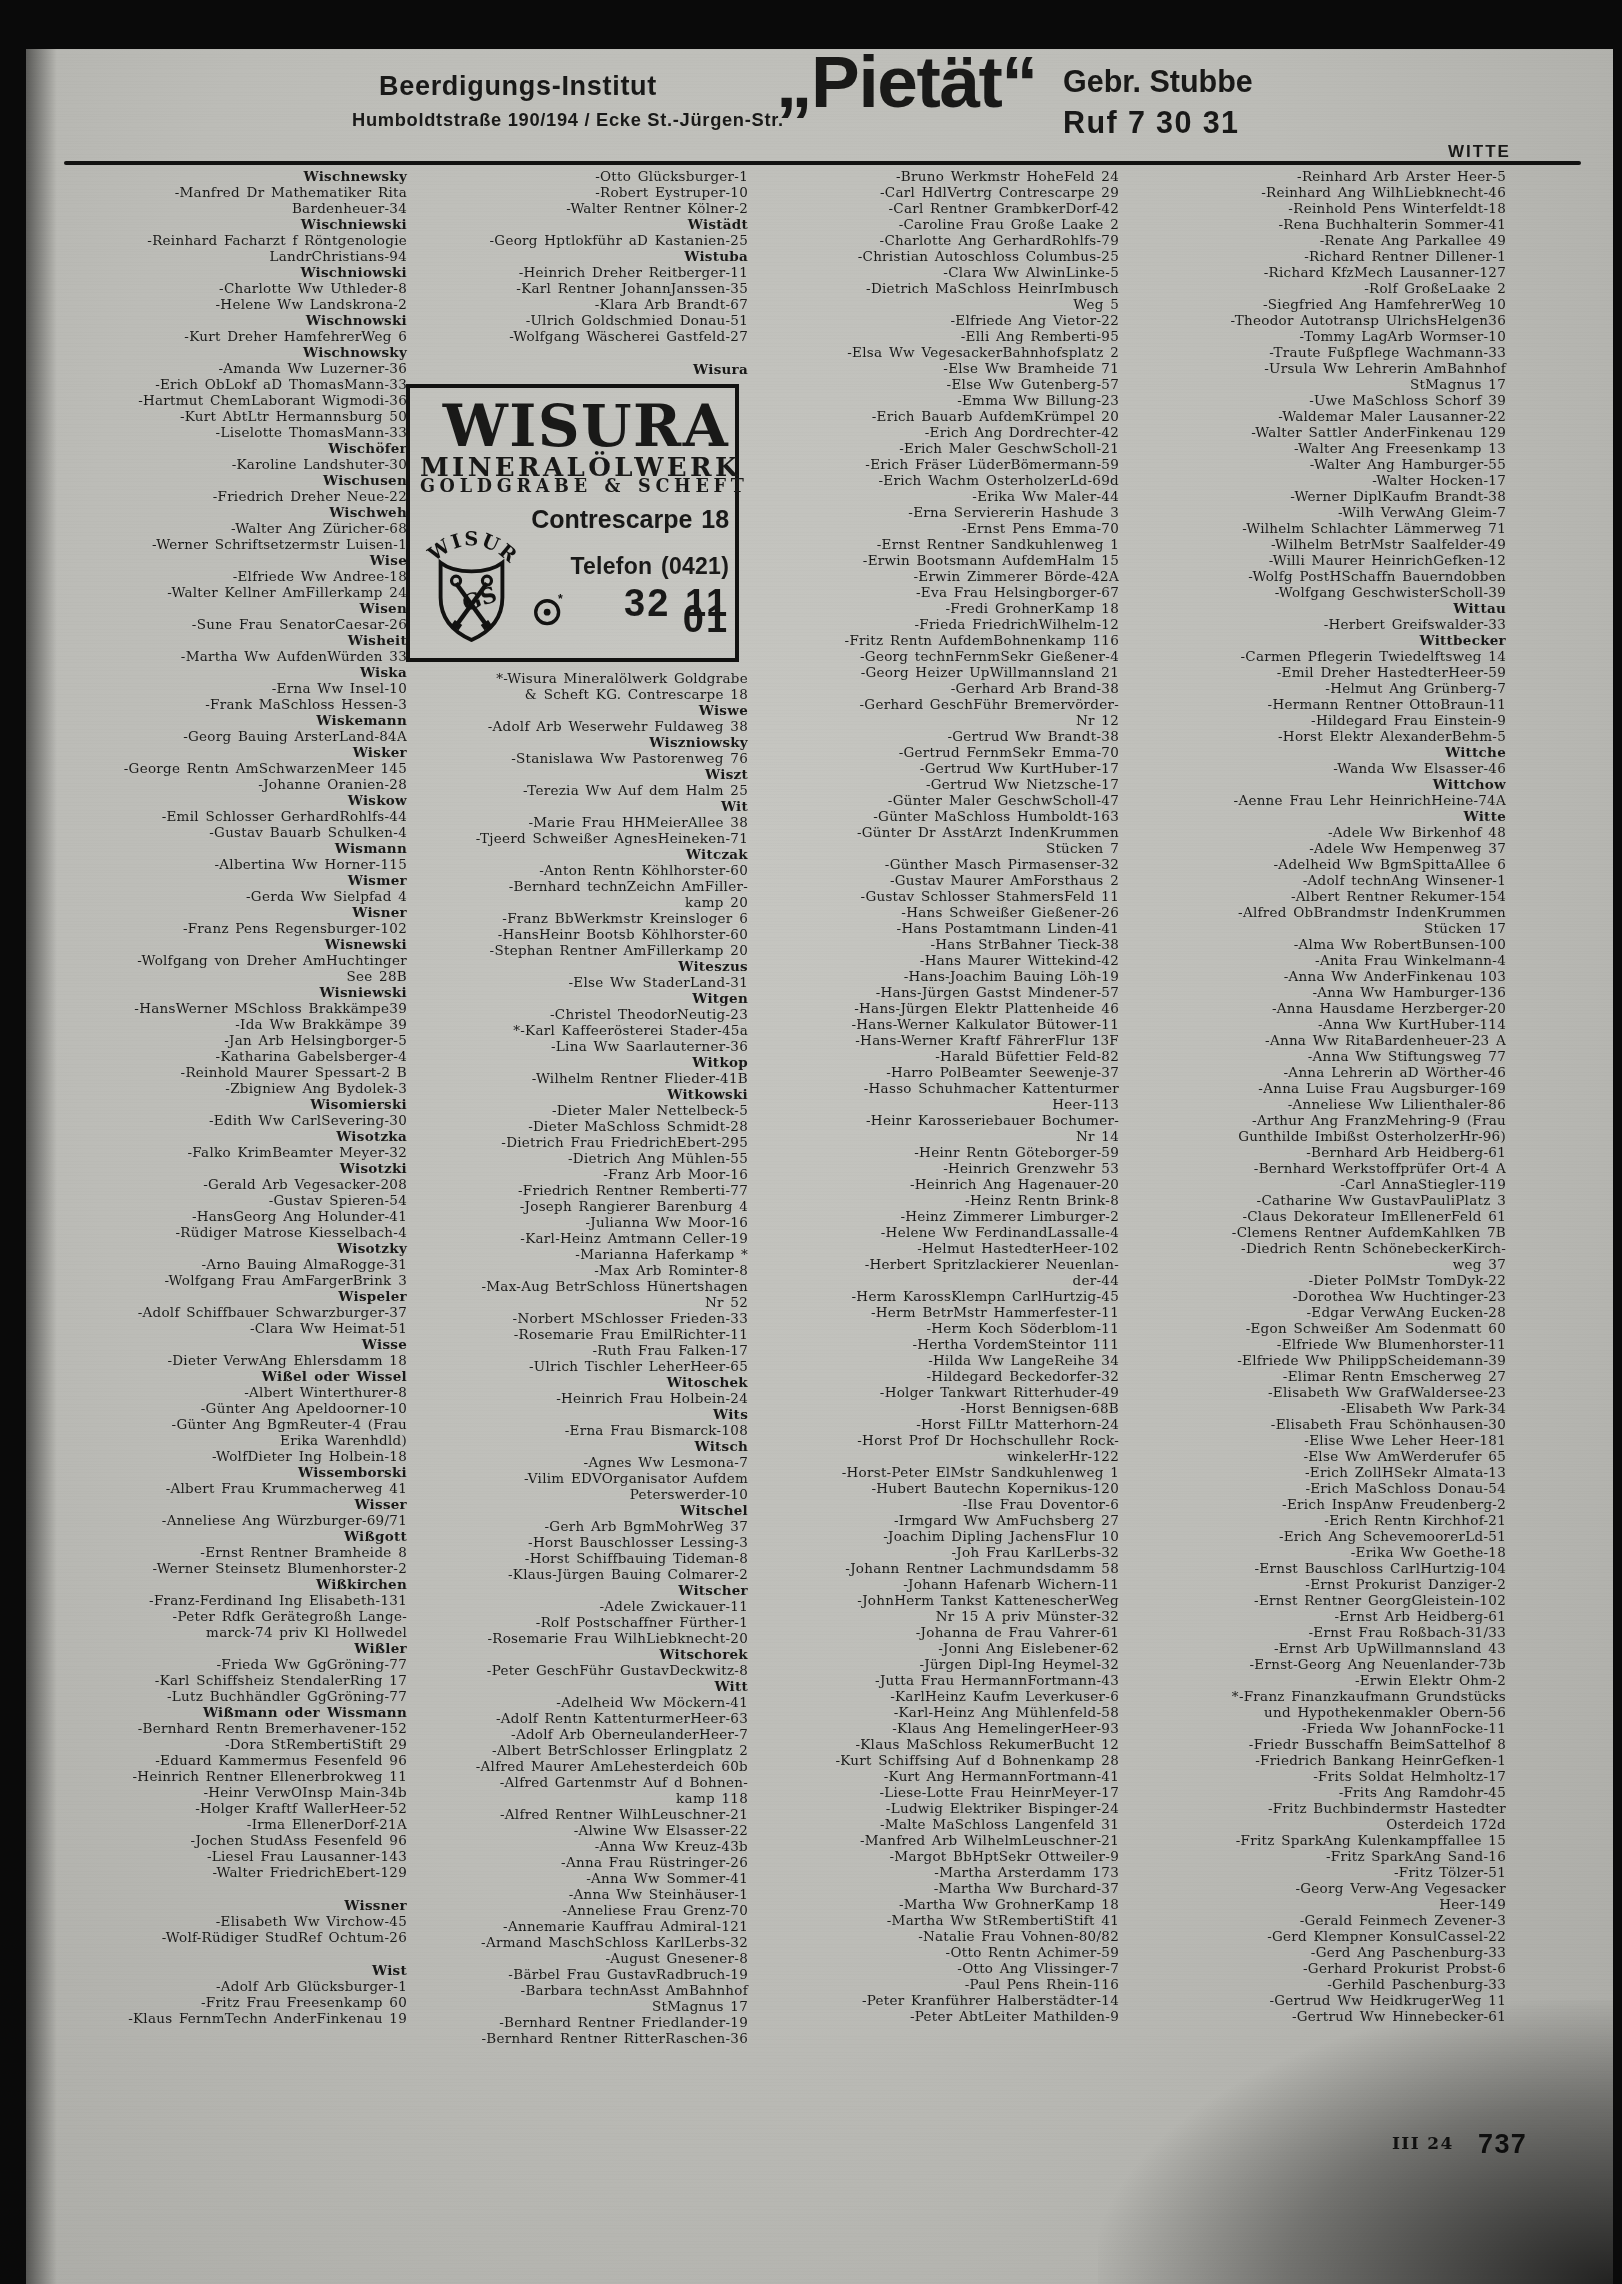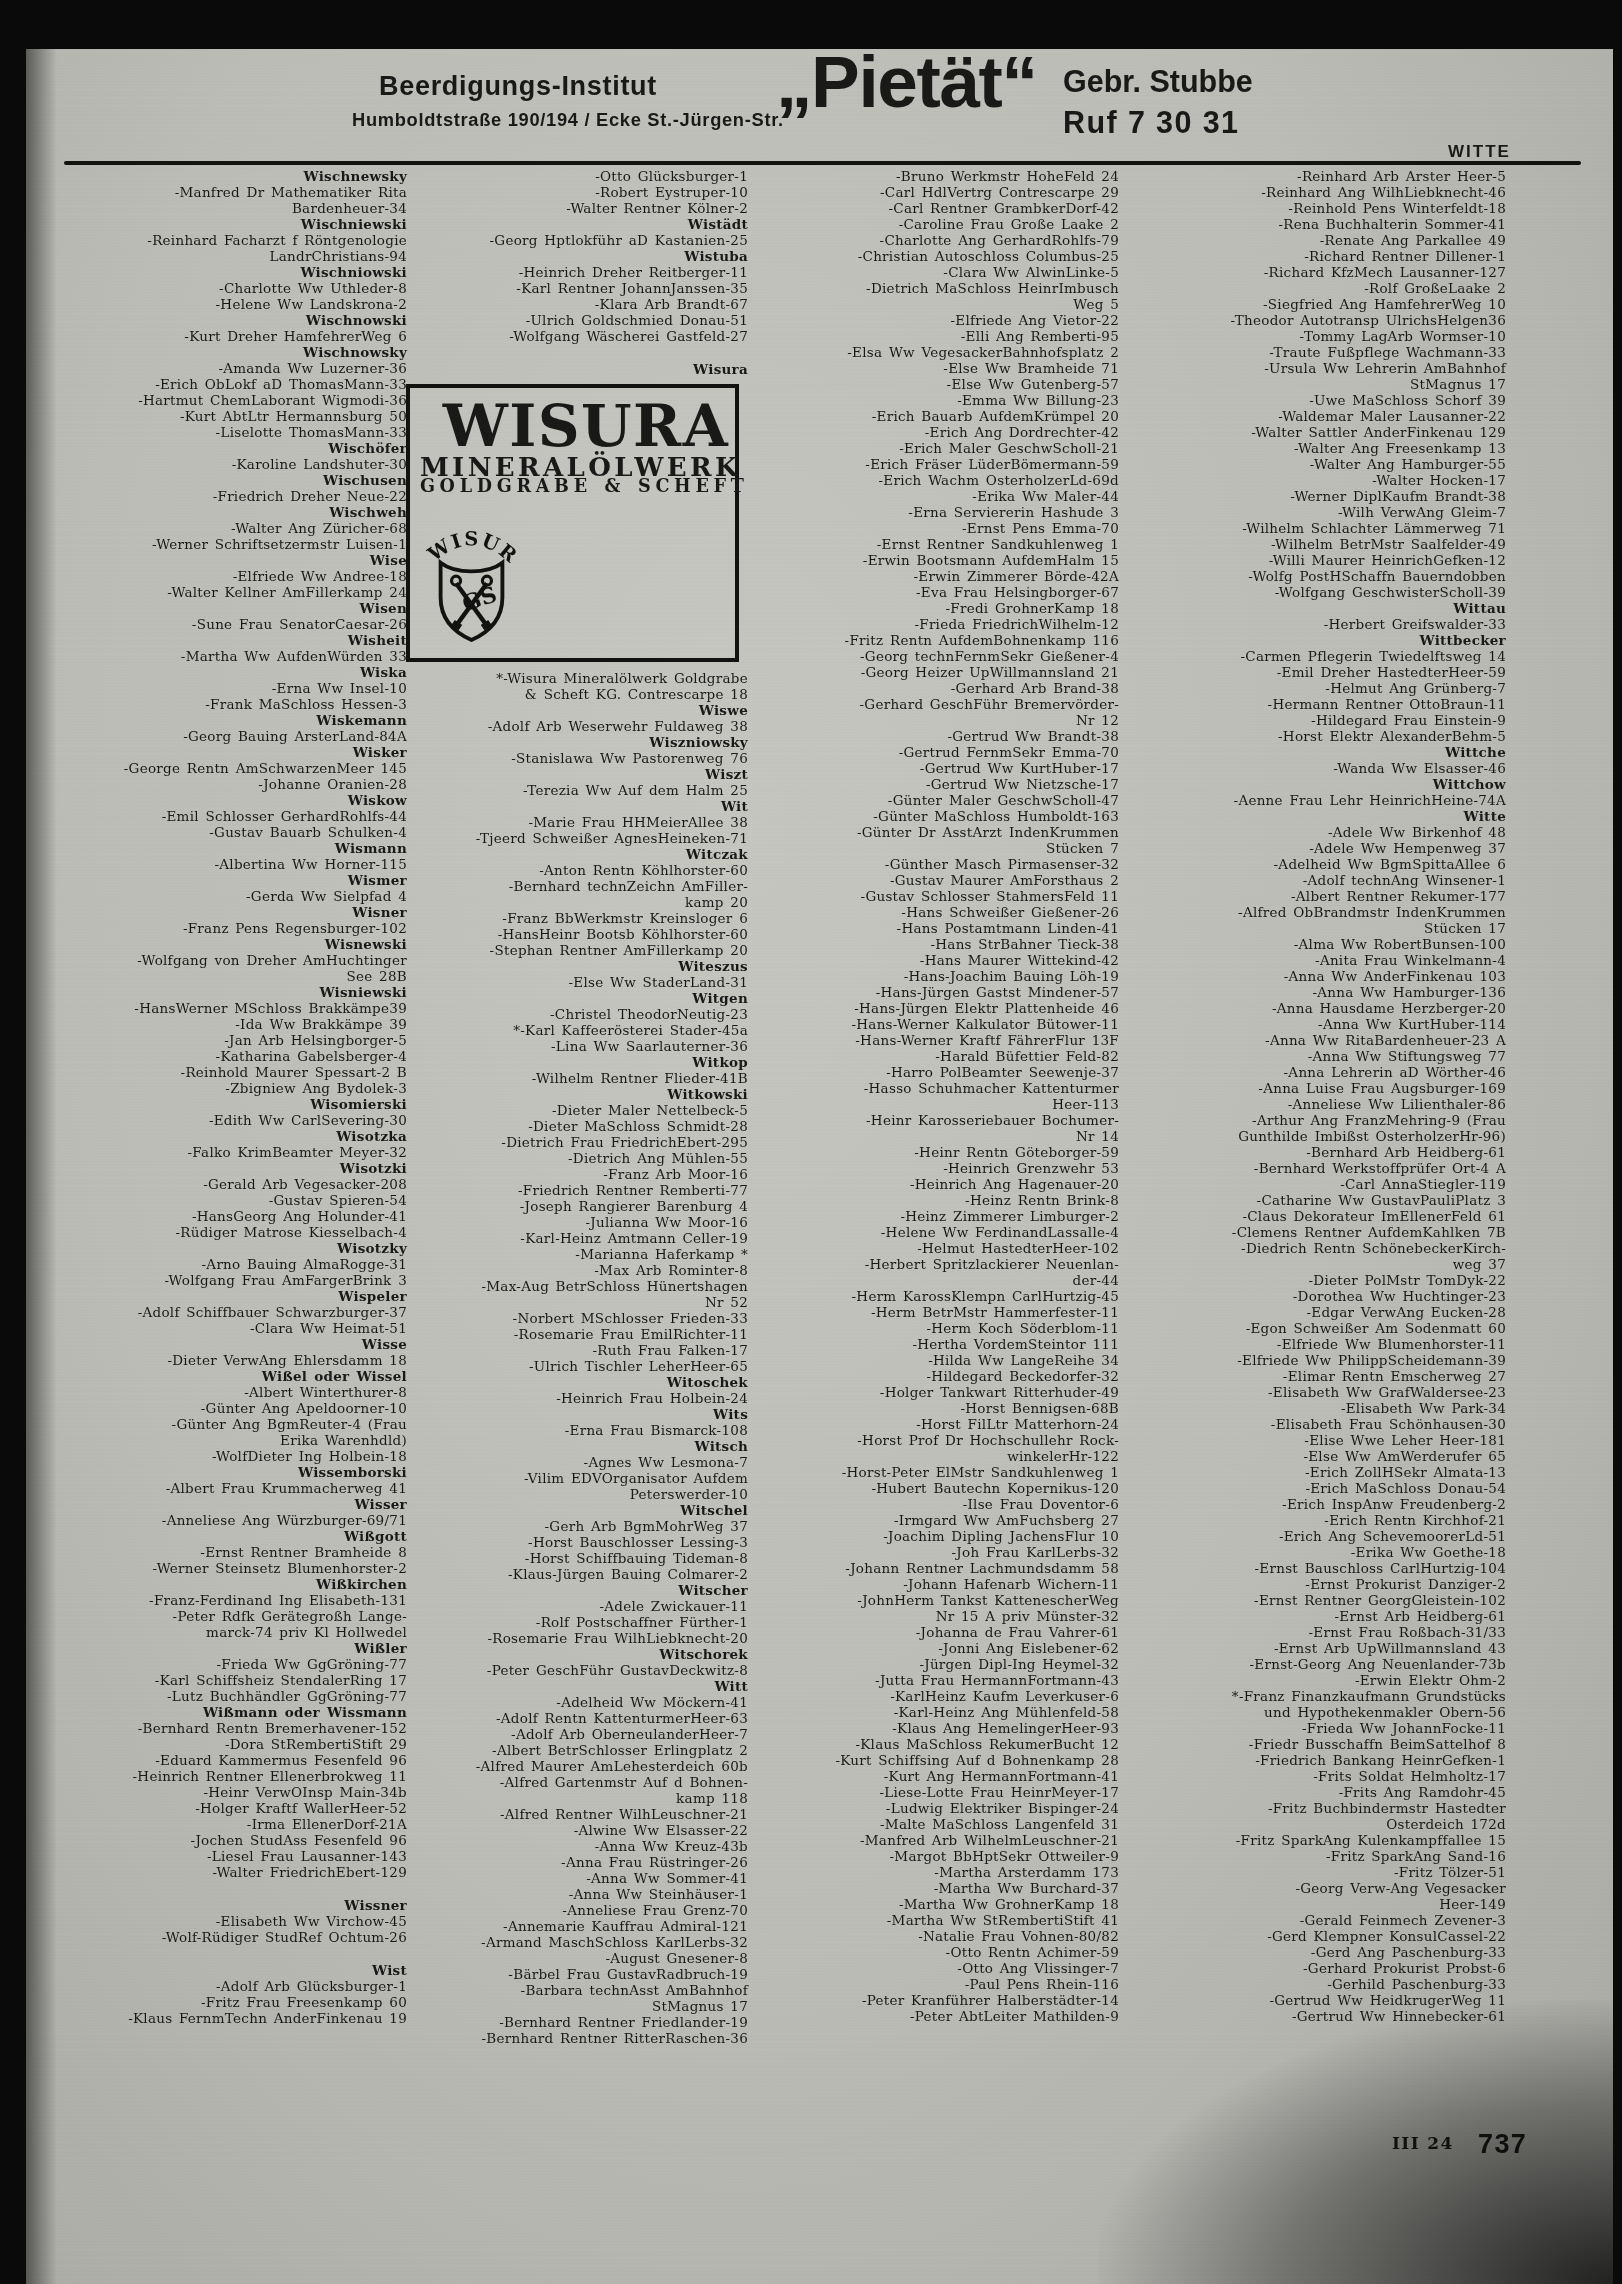--- a/index.html
+++ b/index.html
@@ -232,20 +232,34 @@
           <path d="M32,80 C55,98 105,98 128,80 L128,134 C128,168 107,188 80,200 C53,188 32,168 32,134 Z" fill="none" stroke="#121211" stroke-width="6"></path>
           <line x1="56" y1="178" x2="104" y2="112" stroke="#121211" stroke-width="7"></line>
           <line x1="104" y1="178" x2="56" y2="112" stroke="#121211" stroke-width="7"></line>
           <circle cx="104" cy="108" r="7" fill="none" stroke="#121211" stroke-width="5"></circle>
           <circle cx="56" cy="108" r="7" fill="none" stroke="#121211" stroke-width="5"></circle>
           <rect x="50" y="172" width="14" height="10" fill="#121211" transform="rotate(35 57 177)"></rect>
           <rect x="96" y="172" width="14" height="10" fill="#121211" transform="rotate(-35 103 177)"></rect>
           <text x="66" y="152" font-family="DejaVu Serif, serif" font-size="34" font-weight="bold" fill="#121211" transform="rotate(-18 80 140)">GS</text>
         </svg>
       </span>
+      <div class="wisura-right">
+        <div class="wisura-addr">Contrescarpe 18</div>
+        <div class="wisura-tel">Telefon (0421)</div>
+        <div class="wisura-phone-row">
+          <span>
+            <svg width="35" height="35" viewBox="0 0 52 52" style="font-size:20px">
+              <circle cx="24" cy="30" r="17" fill="none" stroke="#121211" stroke-width="5"></circle>
+              <circle cx="24" cy="30" r="5" fill="#121211"></circle>
+              <text x="40" y="16" font-size="18" font-weight="bold" fill="#121211">*</text>
+            </svg>
+          </span>
+          <span class="wisura-num">32 11 01</span>
+        </div>
+      </div>
     </div>
   </div>
       <div class="ln e">*-Wisura Mineralölwerk Goldgrabe</div>
       <div class="ln c">&amp; Scheft KG. Contrescarpe 18</div>
       <div class="ln h">Wiswe</div>
       <div class="ln e">-Adolf Arb Weserwehr Fuldaweg 38</div>
       <div class="ln h">Wiszniowsky</div>
       <div class="ln e">-Stanislawa Ww Pastorenweg 76</div>
       <div class="ln h">Wiszt</div>
       <div class="ln e">-Terezia Ww Auf dem Halm 25</div>
@@ -485,21 +499,21 @@
       <div class="ln e">-Horst Elektr AlexanderBehm-5</div>
       <div class="ln h">Wittche</div>
       <div class="ln e">-Wanda Ww Elsasser-46</div>
       <div class="ln h">Wittchow</div>
       <div class="ln e">-Aenne Frau Lehr HeinrichHeine-74A</div>
       <div class="ln h">Witte</div>
       <div class="ln e">-Adele Ww Birkenhof 48</div>
       <div class="ln e">-Adele Ww Hempenweg 37</div>
       <div class="ln e">-Adelheid Ww BgmSpittaAllee 6</div>
       <div class="ln e">-Adolf technAng Winsener-1</div>
-      <div class="ln e">-Albert Rentner Rekumer-177</div>
+      <div class="ln e">-Albert Rentner Rekumer-154</div>
       <div class="ln e">-Alfred ObBrandmstr IndenKrummen</div>
       <div class="ln c">Stücken 17</div>
       <div class="ln e">-Alma Ww RobertBunsen-100</div>
       <div class="ln e">-Anita Frau Winkelmann-4</div>
       <div class="ln e">-Anna Ww AnderFinkenau 103</div>
       <div class="ln e">-Anna Ww Hamburger-136</div>
       <div class="ln e">-Anna Hausdame Herzberger-20</div>
       <div class="ln e">-Anna Ww KurtHuber-114</div>
       <div class="ln e">-Anna Ww RitaBardenheuer-23 A</div>
       <div class="ln e">-Anna Ww Stiftungsweg 77</div>

